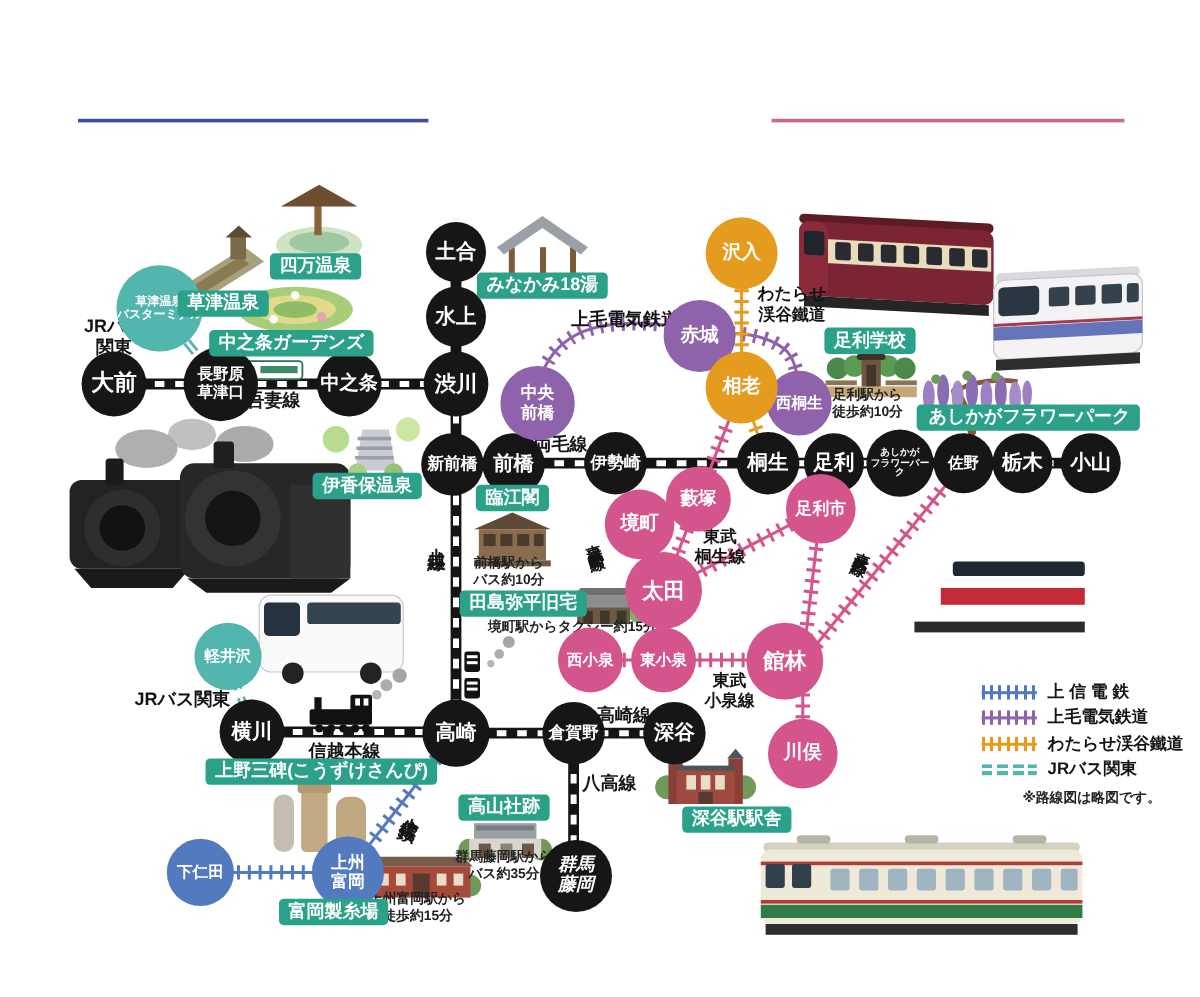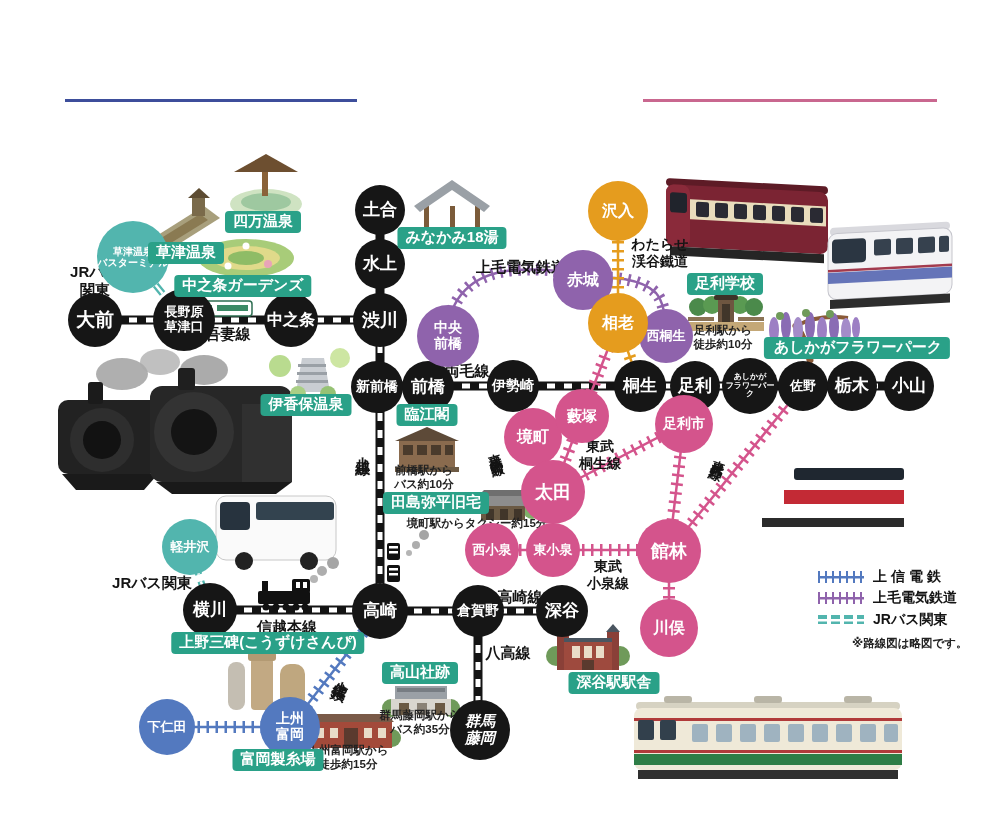--- a/index.html
+++ b/index.html
@@ -423,21 +423,21 @@
       <div class="station st-jr" style="left: 452px; top: 585px; width: 52px; height: 52px; font-size: 14px;">倉賀野</div>
       <div class="station st-jr" style="left: 536px; top: 585px; width: 52px; height: 52px; font-size: 17px;">深谷</div>
       <div class="station st-jr" style="left: 450px; top: 700px; width: 60px; height: 60px; font-size: 15px; font-style: italic;">群馬
 藤岡</div>
       <div class="station st-tobu" style="left: 504px; top: 408px; width: 58px; height: 58px; font-size: 16px;">境町</div>
       <div class="station st-tobu" style="left: 555px; top: 389px; width: 54px; height: 54px; font-size: 15px;">藪塚</div>
       <div class="station st-tobu" style="left: 655px; top: 395px; width: 58px; height: 58px; font-size: 14px;">足利市</div>
       <div class="station st-tobu" style="left: 521px; top: 460px; width: 64px; height: 64px; font-size: 18px;">太田</div>
       <div class="station st-tobu" style="left: 465px; top: 523px; width: 54px; height: 54px; font-size: 13px;">西小泉</div>
       <div class="station st-tobu" style="left: 526px; top: 523px; width: 54px; height: 54px; font-size: 13px;">東小泉</div>
-      <div class="station st-tobu" style="left: 637px; top: 519px; width: 64px; height: 64px; font-size: 18px;">館林</div>
+      <div class="station st-tobu" style="left: 622px; top: 519px; width: 64px; height: 64px; font-size: 18px;">館林</div>
       <div class="station st-tobu" style="left: 640px; top: 599px; width: 58px; height: 58px; font-size: 16px;">川俣</div>
       <div class="station st-jomo" style="left: 417px; top: 305px; width: 62px; height: 62px; font-size: 14px;">中央
 前橋</div>
       <div class="station st-jomo" style="left: 553px; top: 250px; width: 60px; height: 60px; font-size: 16px; text-align: center;">赤城</div>
       <div class="station st-jomo" style="left: 639px; top: 309px; width: 54px; height: 54px; font-size: 13px;">西桐生</div>
       <div class="station st-watarase" style="left: 588px; top: 181px; width: 60px; height: 60px; font-size: 16px;">沢入</div>
       <div class="station st-watarase" style="left: 588px; top: 293px; width: 60px; height: 60px; font-size: 16px;">相老</div>
       <div class="station st-jrbus" style="left: 97px; top: 221px; width: 72px; height: 72px; font-size: 10px;">草津温泉
 バスターミナル</div>
       <div class="station st-jrbus" style="left: 162px; top: 519px; width: 56px; height: 56px; font-size: 13px;">軽井沢</div>
@@ -491,19 +491,23 @@
     <div id="legend-items">
         <div class="lg-row">
           <div class="sw sw-joshin"></div>
           <div class="lg-label sp">上信電鉄</div>
         </div>
         <div class="lg-row">
           <div class="sw sw-jomo"></div>
           <div class="lg-label ">上毛電気鉄道</div>
         </div>
         <div class="lg-row">
+          <div class="sw sw-watarase"></div>
+          <div class="lg-label ">わたらせ渓谷鐵道</div>
+        </div>
+        <div class="lg-row">
           <div class="sw sw-jrbus"></div>
           <div class="lg-label ">JRバス関東</div>
         </div>
       </div>
     <div id="legend-note">※路線図は略図です。</div>
   </div>
 </div>
 
 </body></html>

